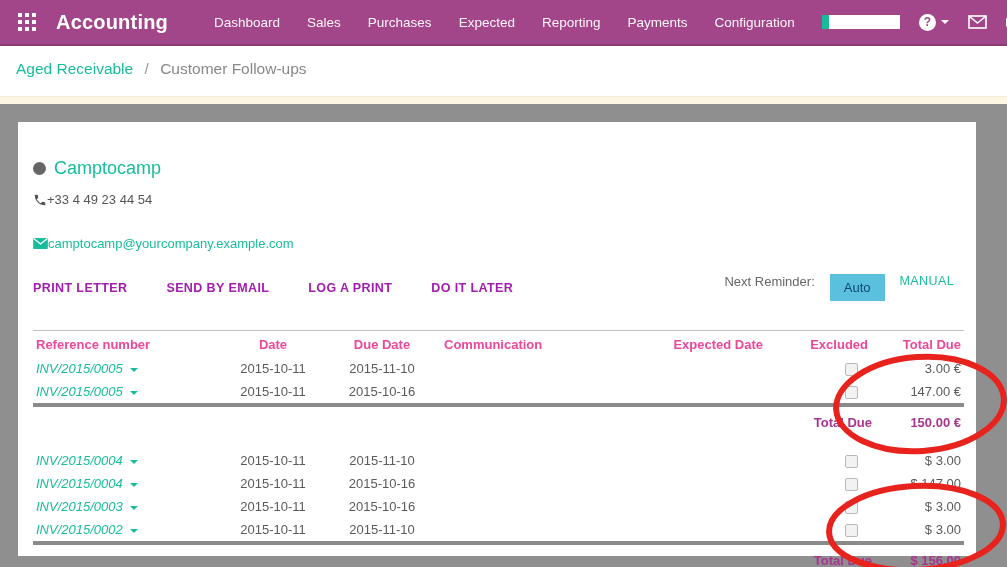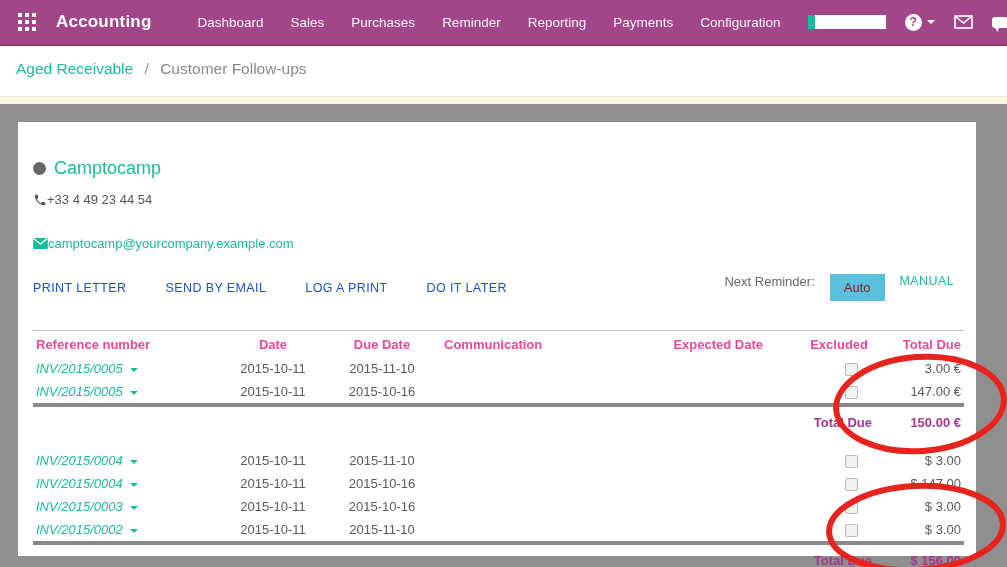--- a/index.html
+++ b/index.html
@@ -7,21 +7,21 @@
     font-family:"Liberation Sans", sans-serif; background:#8F8F8F; }
   a { text-decoration:none; cursor:pointer; }
 
   
   .topbar { height:46px; background:#A24689; border-bottom:2px solid #8C3A75;
     display:flex; align-items:center; padding:0 14px; color:#fff; position:relative; }
   .apps-grid { width:19px; height:19px; display:grid;
     grid-template-columns:repeat(3,4px); grid-template-rows:repeat(3,4px);
     gap:3px; margin:0 20px 0 4px; cursor:pointer; }
   .apps-grid span { background:#fff; display:block; }
-  .brand { font-size:17px; font-weight:700; letter-spacing:.2px; margin-right:46px; }
+  .brand { font-size:20px; font-weight:700; letter-spacing:.2px; margin-right:46px; }
   .topnav { display:flex; align-items:center; }
   .topnav a { color:rgba(255,255,255,.95); font-size:13.5px; margin-right:27px; }
   .top-right { margin-left:auto; display:flex; align-items:center; gap:19px; }
   .planner-bar { width:78px; height:14px; background:#fff; position:relative; cursor:pointer; }
   .planner-bar i { position:absolute; left:0; top:0; bottom:0; width:7px; background:#18BC9C; }
   .help-wrap { display:flex; align-items:center; gap:5px; cursor:pointer; }
   .help-circle { width:17px; height:17px; border-radius:50%; background:#fff; color:#A24689;
     font-weight:700; font-size:12px; display:flex; align-items:center; justify-content:center; }
   .caret-w { width:0; height:0; border-left:4px solid transparent;
     border-right:4px solid transparent; border-top:4px solid #fff; }
@@ -43,24 +43,24 @@
   .card { background:#fff; width:958px; height:434px; padding:36px 12px 0 15px; }
 
   .cust-name { display:flex; align-items:center; gap:8px; }
   .bullet { width:13px; height:13px; border-radius:50%; background:#666; }
   .cust-name .nm { font-size:18px; color:#18BC9C; }
   .contact-row { display:flex; align-items:center; font-size:13px; color:#555; }
   .phone-row { margin-top:13px; }
   .email-row { margin-top:29px; color:#18BC9C; cursor:pointer; }
 
   .actions-row { margin-top:23px; display:flex; align-items:center; }
-  .action-link { color:#1d4ed8; font-size:12.5px; font-weight:400; letter-spacing:.4px; margin-right:39px; }
+  .action-link { color:#a21caf; font-size:12.5px; font-weight:700; letter-spacing:.4px; margin-right:39px; }
   .reminder { margin-left:auto; display:flex; align-items:flex-start; gap:15px;
     font-size:13px; color:#666; padding-right:10px; }
-  .auto-btn { background:#5BC0DE; color:#7f1d1d; font-size:13px; padding:6px 14px;
+  .auto-btn { background:#5BC0DE; color:#0c4a6e; font-size:13px; padding:6px 14px;
     border:none; cursor:pointer; font-family:inherit; }
   .manual-link { color:#18BC9C; font-size:12.5px; font-weight:500; letter-spacing:.4px; }
 
   
   table { margin-top:29px; width:931px; border-collapse:collapse; font-size:13px;
     border-top:1px solid #BFBFBF; table-layout:fixed; }
   col.c1{width:190px} col.c2{width:100px} col.c3{width:118px} col.c4{width:185px}
   col.c5{width:140px} col.c6{width:110px} col.c7{width:88px}
   th { color:#ec4899; font-weight:700; padding:6px 3px 5px; }
   td { color:#5A5A5A; padding:4px 3px; }
@@ -96,21 +96,21 @@
       <span></span>
       <span></span>
       <span></span>
       <span></span>
   </div>
   <div class="brand">Accounting</div>
   <div class="topnav">
     <a>Dashboard</a>
     <a>Sales</a>
     <a>Purchases</a>
-    <a>Reminder</a>
+    <a>Expected</a>
     <a>Reporting</a>
     <a>Payments</a>
     <a>Configuration</a>
   </div>
   <div class="top-right">
     <div class="planner-bar">
         <i></i>
       </div>
     <div class="help-wrap">
       <span class="help-circle">?</span>

